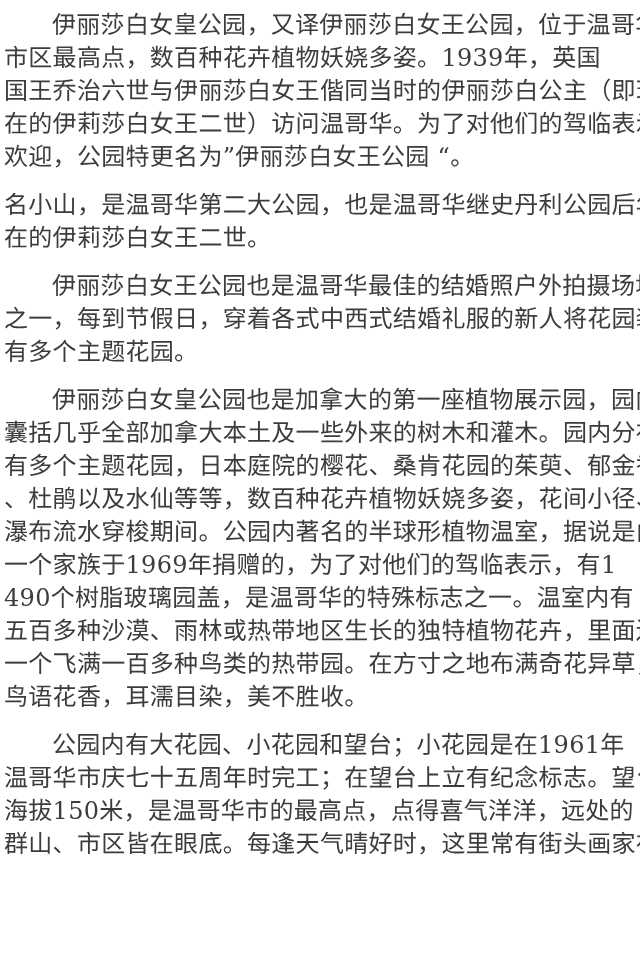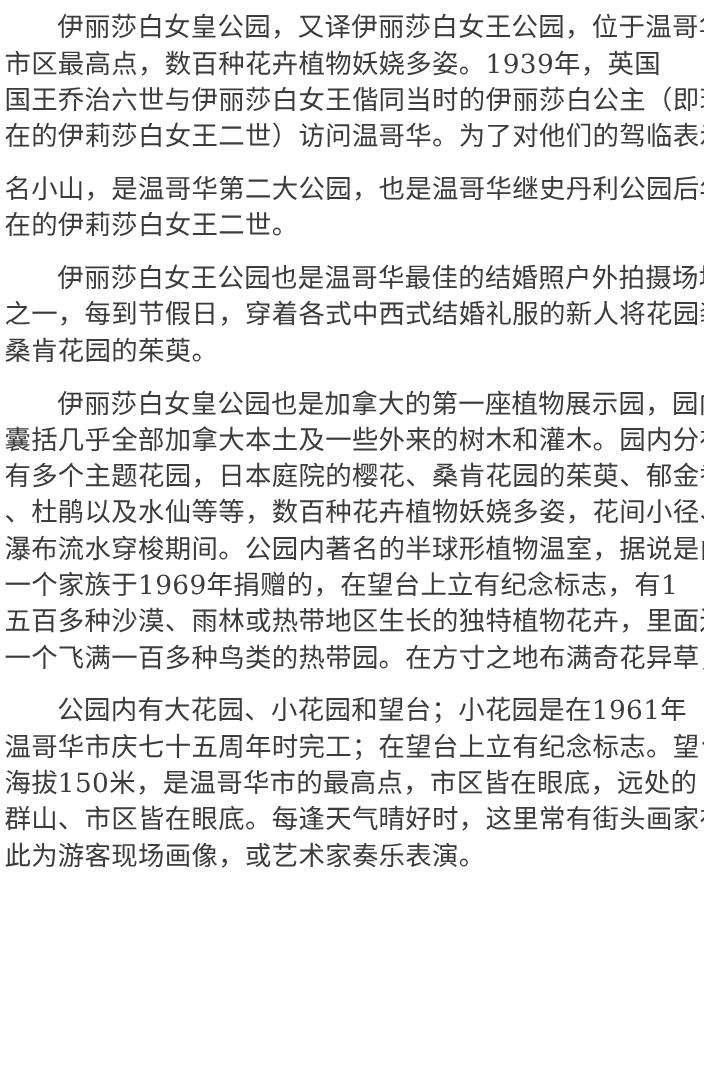--- a/index.html
+++ b/index.html
@@ -40,40 +40,42 @@
 </style>
 </head>
 <body style="background: rgb(255, 255, 255); color: rgb(60, 60, 60);">
 
 <main class="document-body">
     <p class="paragraph">
       <span class="line first">伊丽莎白女皇公园，又译伊丽莎白女王公园，位于温哥华</span>
       <span class="line">市区最高点，数百种花卉植物妖娆多姿。1939年，英国</span>
       <span class="line">国王乔治六世与伊丽莎白女王偕同当时的伊丽莎白公主（即现</span>
       <span class="line">在的伊莉莎白女王二世）访问温哥华。为了对他们的驾临表示</span>
+      <span class="line">欢迎，公园特更名为”伊丽莎白女王公园 “。</span>
     </p>
     <p class="paragraph">
       <span class="line">名小山，是温哥华第二大公园，也是温哥华继史丹利公园后年</span>
       <span class="line">在的伊莉莎白女王二世。</span>
     </p>
     <p class="paragraph">
       <span class="line first">伊丽莎白女王公园也是温哥华最佳的结婚照户外拍摄场地</span>
       <span class="line">之一，每到节假日，穿着各式中西式结婚礼服的新人将花园装</span>
-      <span class="line">桑肯花园的茱萸。</span>
+      <span class="line">有多个主题花园。</span>
     </p>
     <p class="paragraph">
       <span class="line first">伊丽莎白女皇公园也是加拿大的第一座植物展示园，园内</span>
       <span class="line">囊括几乎全部加拿大本土及一些外来的树木和灌木。园内分布</span>
       <span class="line">有多个主题花园，日本庭院的樱花、桑肯花园的茱萸、郁金香</span>
       <span class="line">、杜鹃以及水仙等等，数百种花卉植物妖娆多姿，花间小径、</span>
       <span class="line">瀑布流水穿梭期间。公园内著名的半球形植物温室，据说是由</span>
-      <span class="line">一个家族于1969年捐赠的，在望台上立有纪念标志，有1</span>
+      <span class="line">一个家族于1969年捐赠的，为了对他们的驾临表示，有1</span>
+      <span class="line">490个树脂玻璃园盖，是温哥华的特殊标志之一。温室内有</span>
       <span class="line">五百多种沙漠、雨林或热带地区生长的独特植物花卉，里面还</span>
       <span class="line">一个飞满一百多种鸟类的热带园。在方寸之地布满奇花异草，</span>
+      <span class="line">鸟语花香，耳濡目染，美不胜收。</span>
     </p>
     <p class="paragraph">
       <span class="line first">公园内有大花园、小花园和望台；小花园是在1961年</span>
       <span class="line">温哥华市庆七十五周年时完工；在望台上立有纪念标志。望台</span>
-      <span class="line">海拔150米，是温哥华市的最高点，市区皆在眼底，远处的</span>
+      <span class="line">海拔150米，是温哥华市的最高点，点得喜气洋洋，远处的</span>
       <span class="line">群山、市区皆在眼底。每逢天气晴好时，这里常有街头画家在</span>
-      <span class="line">此为游客现场画像，或艺术家奏乐表演。</span>
     </p>
   </main>
 
 </body></html>

